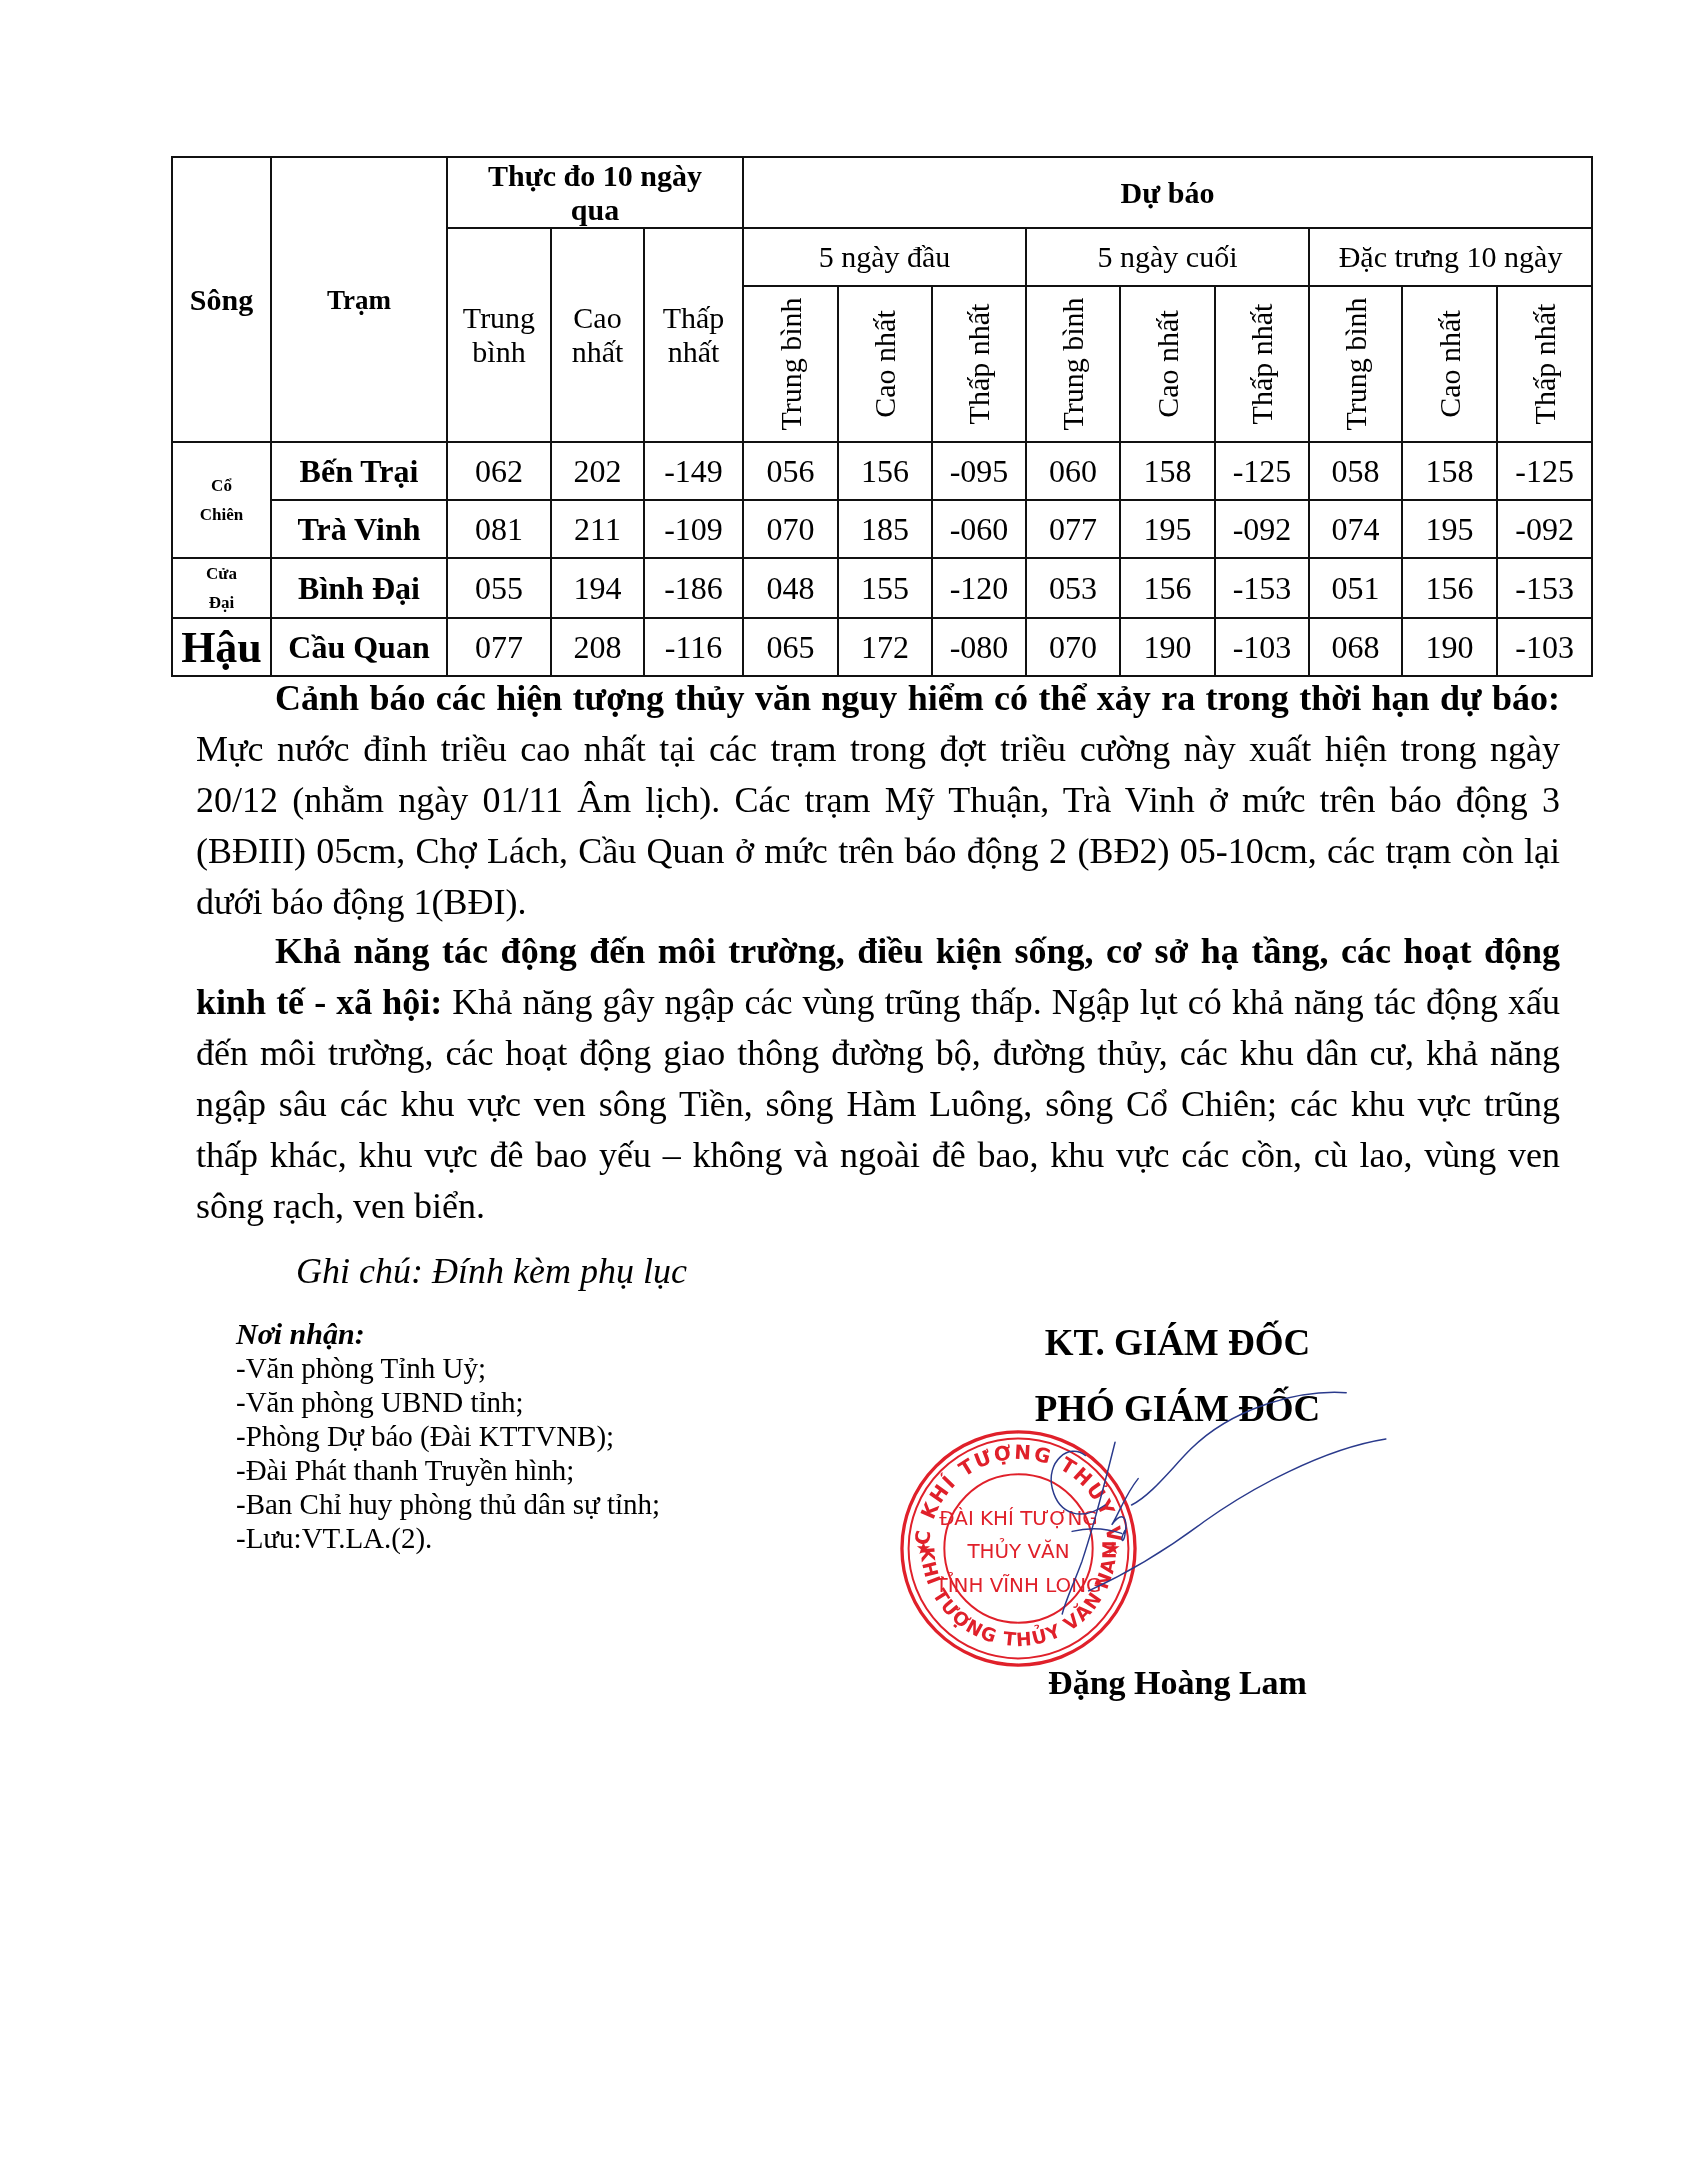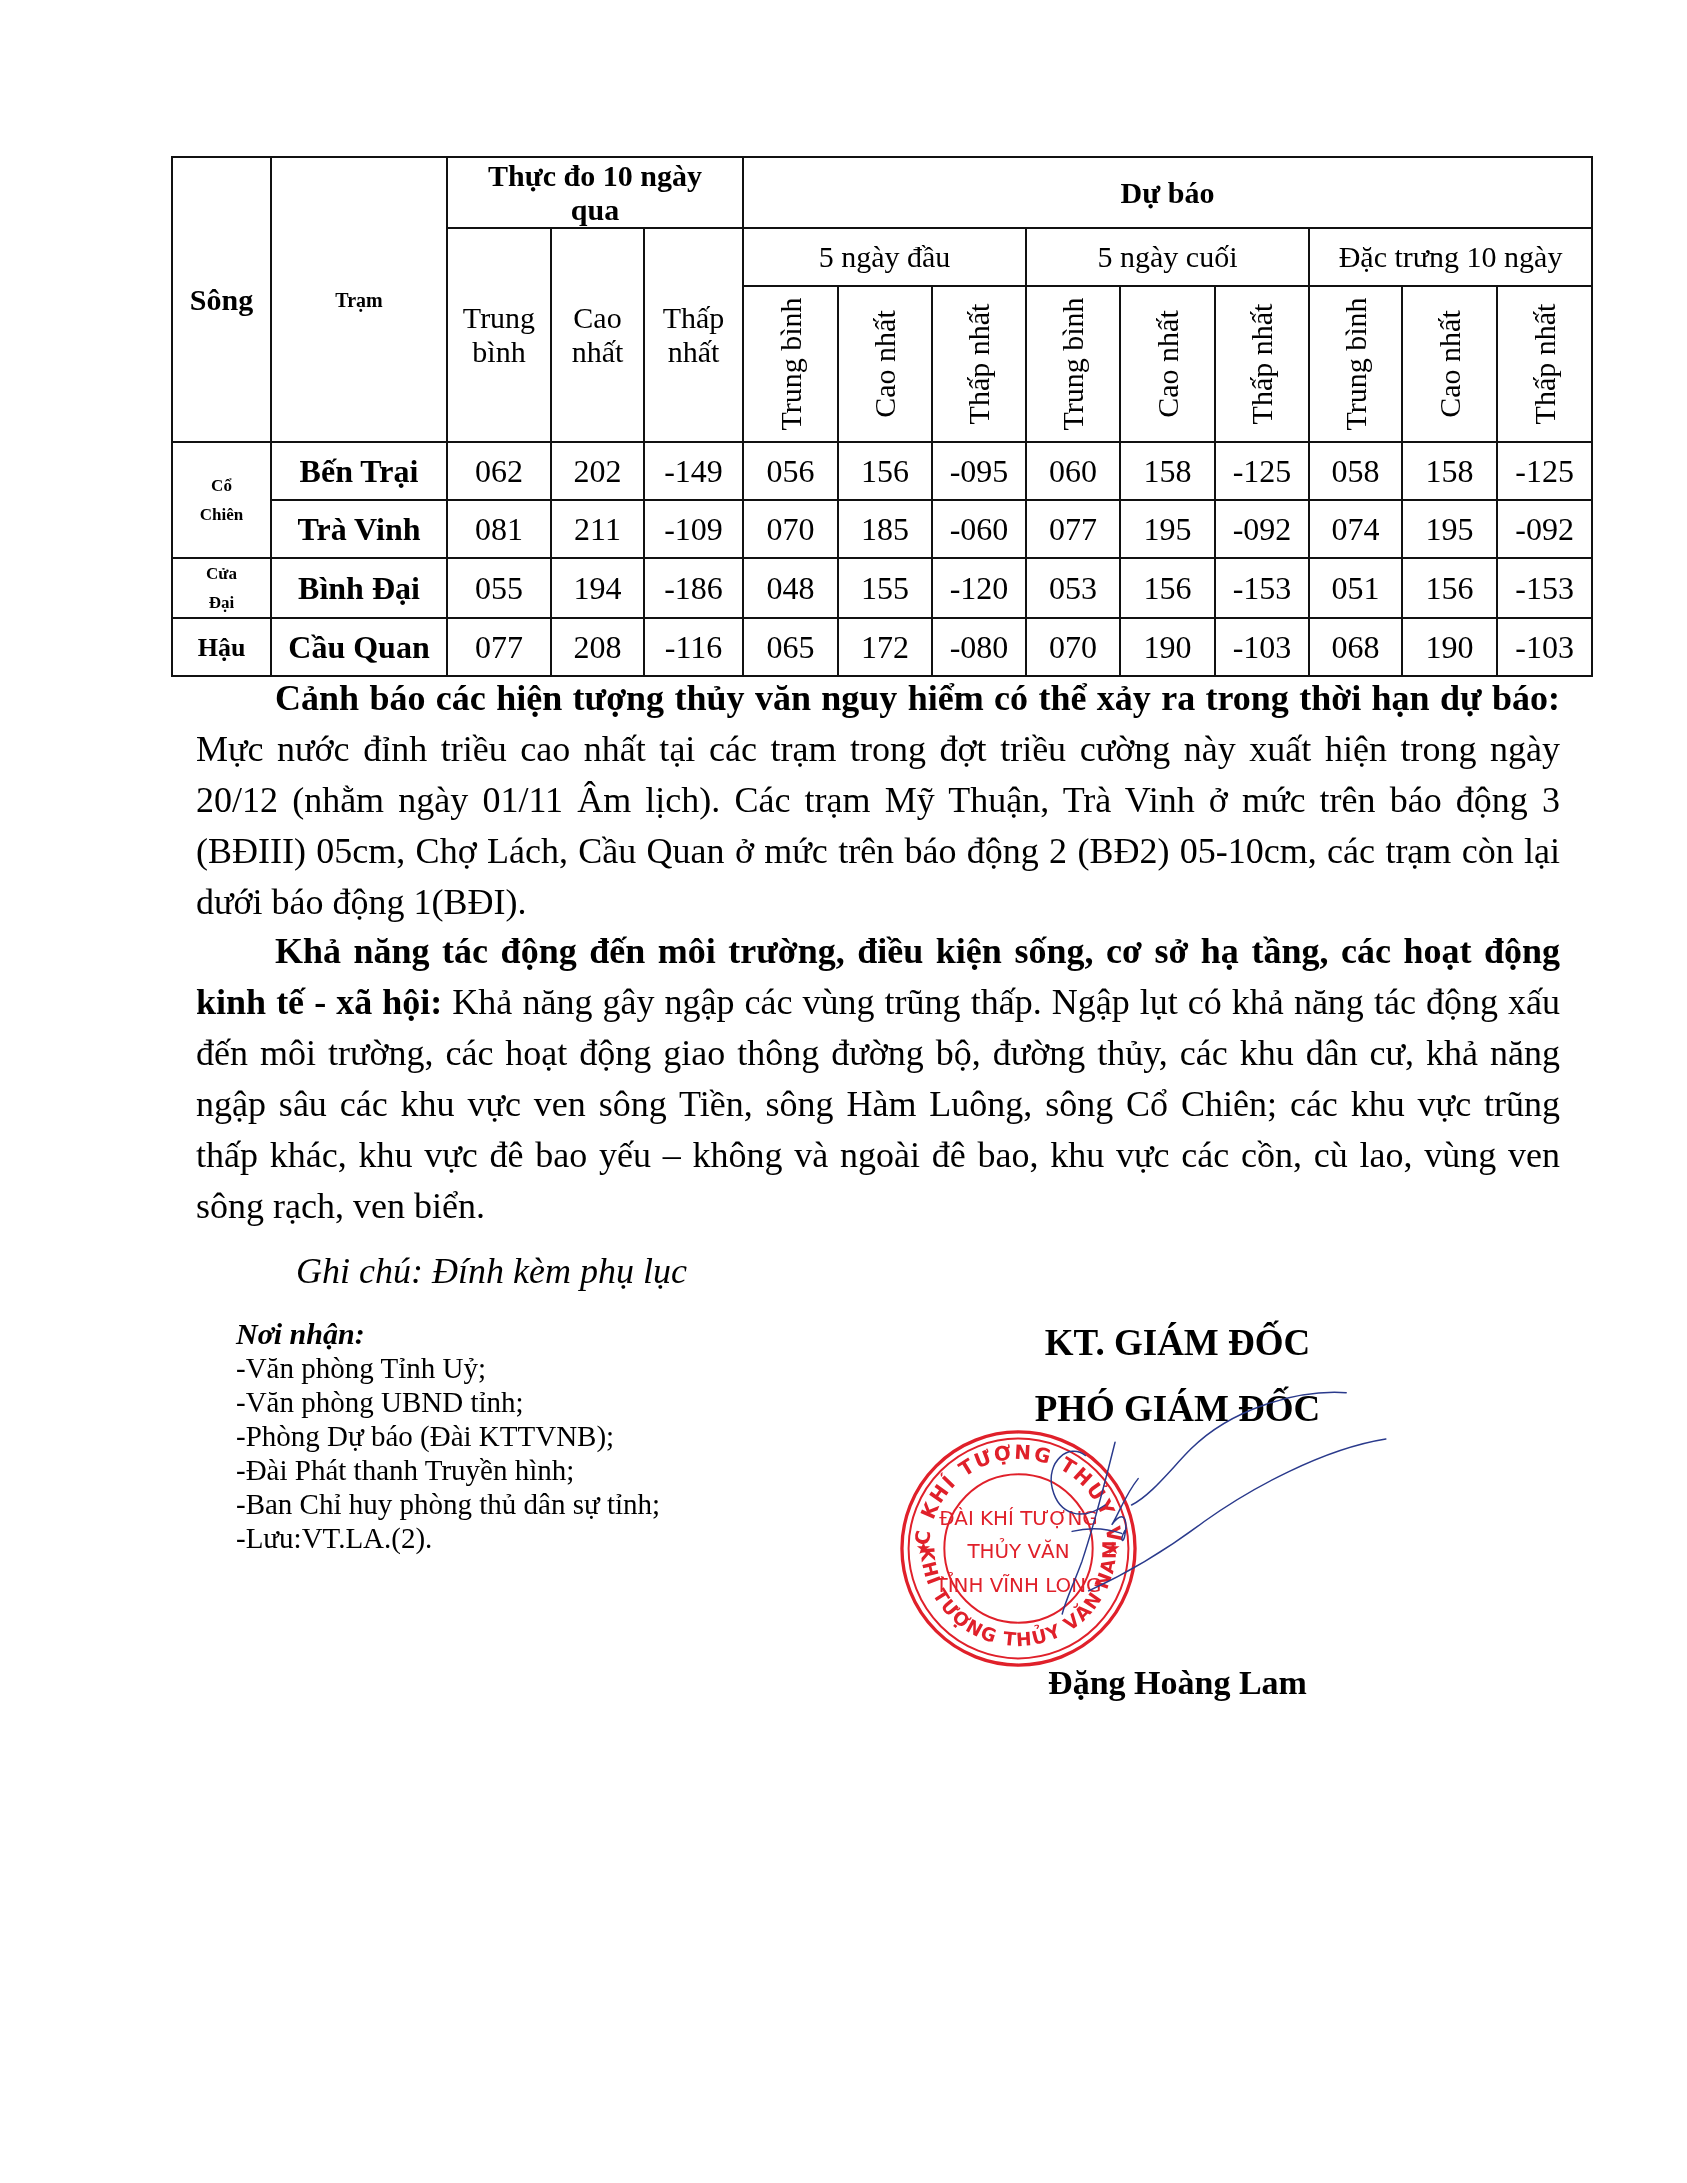--- a/index.html
+++ b/index.html
@@ -60,21 +60,21 @@
     <col style="width:94px">
       <col style="width:95px">
       <col style="width:94px">
     <col style="width:93px">
       <col style="width:95px">
       <col style="width:95px">
   </colgroup>
   <tbody>
       <tr style="height:71px">
     <th rowspan="3">Sông</th>
-    <th rowspan="3" style="font-size:20px">Trạm</th>
+    <th rowspan="3" style="font-size:27px">Trạm</th>
     <th colspan="3" style="padding:0 32px">Thực đo 10 ngày qua</th>
     <th colspan="9">Dự báo</th>
   </tr>
   <tr style="height:58px">
     <th rowspan="2" class="norm"><span style="display:inline-block;width:73px">Trung bình</span></th>
     <th rowspan="2" class="norm"><span style="display:inline-block;width:60px">Cao nhất</span></th>
     <th rowspan="2" class="norm"><span style="display:inline-block;width:66px">Thấp nhất</span></th>
     <th colspan="3" class="norm grp">5 ngày đầu</th>
     <th colspan="3" class="norm grp">5 ngày cuối</th>
     <th colspan="3" class="norm grp">Đặc trưng 10 ngày</th>
@@ -168,21 +168,21 @@
     <td class="val">155</td>
     <td class="val">-120</td>
     <td class="val">053</td>
     <td class="val">156</td>
     <td class="val">-153</td>
     <td class="val">051</td>
     <td class="val">156</td>
     <td class="val">-153</td>
   </tr>
   <tr style="height:58px">
-    <td class="river" style="font-size:26px">Hậu</td>
+    <td class="river" style="font-size:44px">Hậu</td>
     <td class="station">Cầu Quan</td>
     <td class="val">077</td>
     <td class="val">208</td>
     <td class="val">-116</td>
     <td class="val">065</td>
     <td class="val">172</td>
     <td class="val">-080</td>
     <td class="val">070</td>
     <td class="val">190</td>
     <td class="val">-103</td>

